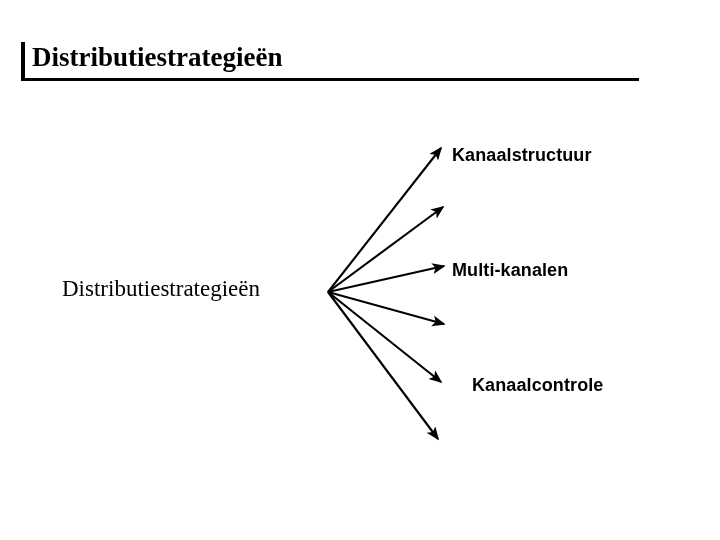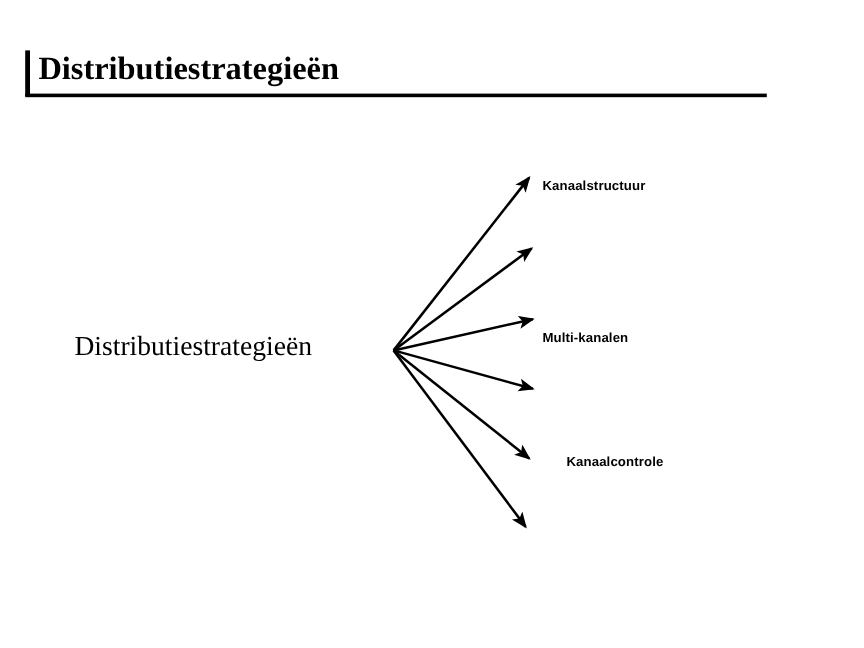--- a/index.html
+++ b/index.html
@@ -77,29 +77,29 @@
     color: #000000;
     white-space: nowrap;
   }
 
   
   .branch-label {
     position: absolute;
     left: 452px;
     font-family: "Liberation Sans", sans-serif;
     font-weight: bold;
-    font-size: 11px;
+    font-size: 18px;
     line-height: 18px;
     color: #000000;
     white-space: nowrap;
     letter-spacing: 0.1px;
   }
   .branch-label.b0 { top: 146px; }
   .branch-label.b1 { top: 204px; }
-  .branch-label.b2 { top: 261px; margin-top: 12px; }
+  .branch-label.b2 { top: 261px; }
   .branch-label.b3 { top: 319px; }
   .branch-label.b4 { top: 376px; margin-left: 20px; }
   .branch-label.b5 { top: 434px; }
 </style>
 </head>
 <body>
 
 <div id="slide">
 
   <div id="title-block">

